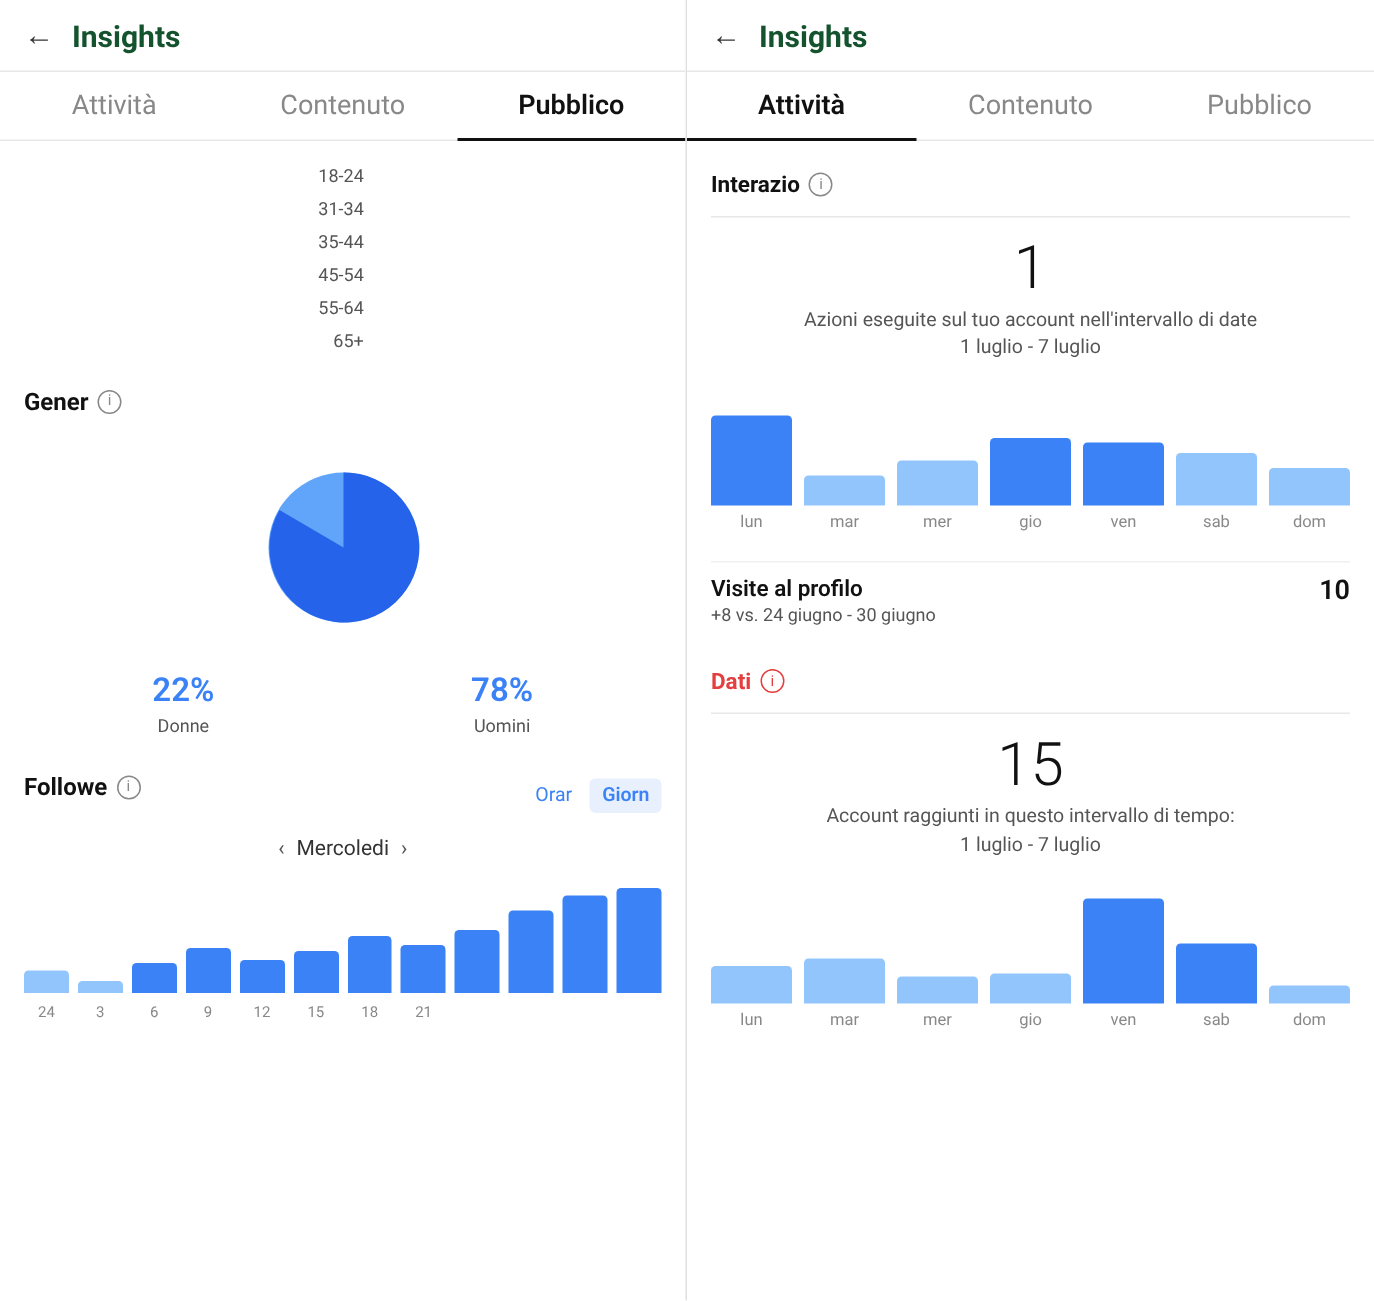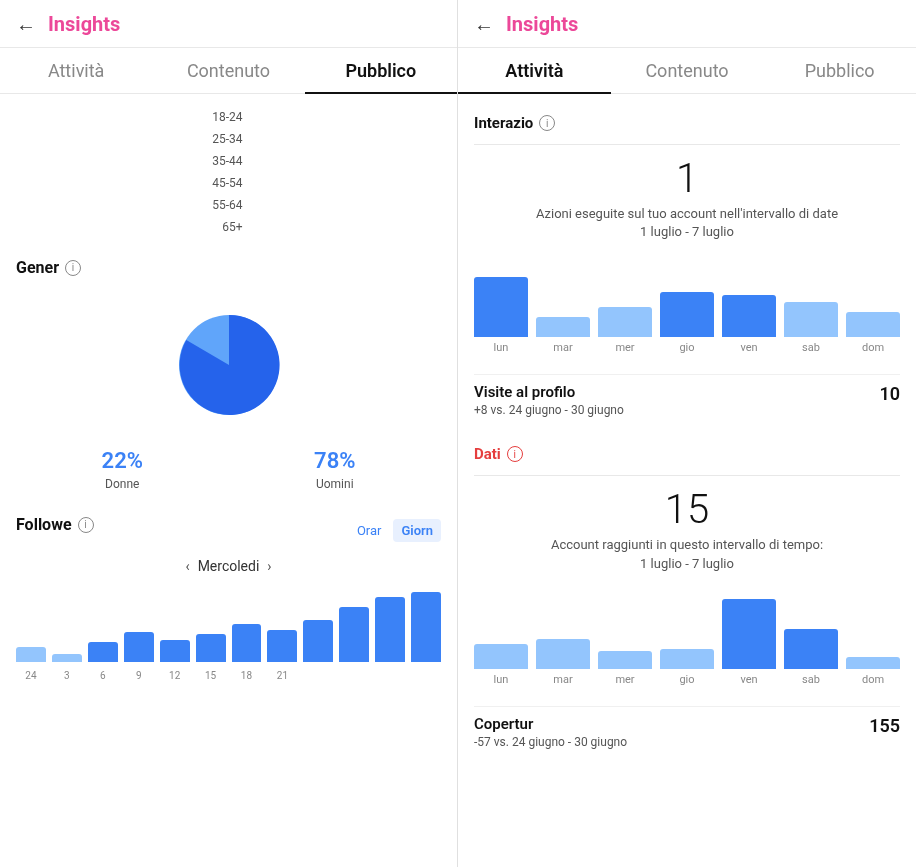--- a/index.html
+++ b/index.html
@@ -44,21 +44,21 @@
     }
     .back-arrow {
       font-size: 20px;
       color: #333;
       margin-right: 12px;
       cursor: pointer;
     }
     .header-title {
       font-size: 20px;
       font-weight: 700;
-      color: #ec4899;
+      color: #14532d;
     }
 
     
     .tabs {
       display: flex;
       border-bottom: 1px solid #e8e8e8;
       background: #fff;
     }
     .tab {
       flex: 1;
@@ -357,21 +357,21 @@
   <div class="content">
 
     <div class="age-bars">
       <div class="age-row">
         <span class="age-label">18-24</span>
         <div class="bar-container">
           <div class="bar-fill dark" style="width:88%"></div>
         </div>
       </div>
       <div class="age-row">
-        <span class="age-label">25-34</span>
+        <span class="age-label">31-34</span>
         <div class="bar-container">
           <div class="bar-fill medium" style="width:62%"></div>
         </div>
       </div>
       <div class="age-row">
         <span class="age-label">35-44</span>
         <div class="bar-container">
           <div class="bar-fill medium" style="width:35%"></div>
         </div>
       </div>
@@ -556,22 +556,15 @@
         <span class="r-bar-label">lun</span>
         <span class="r-bar-label">mar</span>
         <span class="r-bar-label">mer</span>
         <span class="r-bar-label">gio</span>
         <span class="r-bar-label">ven</span>
         <span class="r-bar-label">sab</span>
         <span class="r-bar-label">dom</span>
       </div>
     </div>
 
-    <div class="metric-row">
-      <div class="metric-info">
-        <div class="metric-name">Copertur</div>
-        <div class="metric-change">-57 vs. 24 giugno - 30 giugno</div>
-      </div>
-      <div class="metric-value">155</div>
-    </div>
 
   </div>
 </div>
 
 </body></html>

